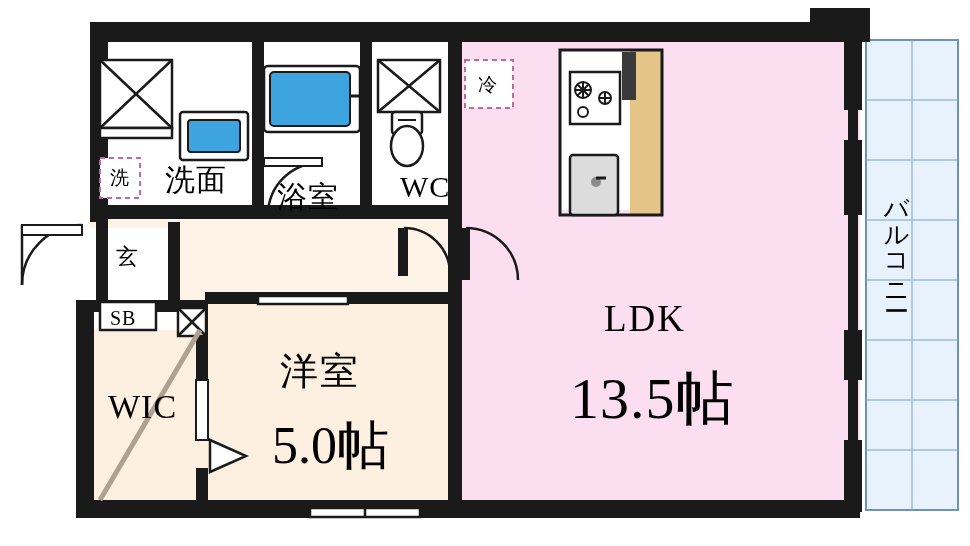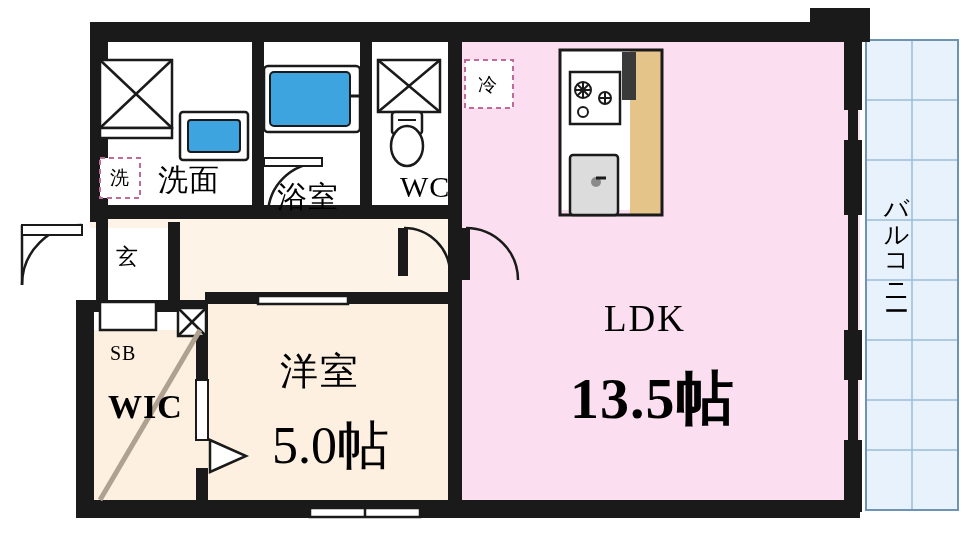--- a/index.html
+++ b/index.html
@@ -39,21 +39,20 @@
   .room-name {
     font-size: 38px;
     letter-spacing: 2px;
   }
   .room-size {
     font-size: 52px;
   }
   .wic-lbl {
     font-size: 34px;
     letter-spacing: 1px;
-    font-weight: bold;
   }
   .small-room {
     font-size: 30px;
     letter-spacing: 1px;
   }
   .wc-lbl {
     font-size: 30px;
     letter-spacing: 1px;
   }
   .tiny-lbl {
@@ -265,34 +264,34 @@
   <g>
     <rect x="100" y="302" width="56" height="28" fill="#ffffff" stroke="#1a1a1a" stroke-width="2.5"></rect>
   </g>
 
   <g>
     <rect x="560" y="503" width="0" height="0" fill="#ffffff"></rect>
   </g>
 </svg>
 
 <div class="lbl ldk-name" style="left:604px; top:300px;">LDK</div>
-<div class="lbl ldk-size" style="left:570px; top:370px;font-weight:bold;">13.5帖</div>
+<div class="lbl ldk-size" style="left:570px; top:370px;">13.5帖</div>
 
 <div class="lbl room-name" style="left:280px; top:352px;">洋室</div>
 <div class="lbl room-size" style="left:272px; top:420px;">5.0帖</div>
 
 <div class="lbl wic-lbl" style="left:108px; top:390px;">WIC</div>
 
-<div class="lbl small-room" style="left:158px; top:165px;text-align:center;">洗面</div>
+<div class="lbl small-room" style="left:165px; top:165px;text-align:center;">洗面</div>
 
 <div class="lbl small-room" style="left:277px; top:182px;">浴室</div>
 
 <div class="lbl wc-lbl" style="left:400px; top:172px;">WC</div>
 
 <div class="lbl genkan-lbl" style="left:116px; top:246px;">玄</div>
 
 <div class="lbl balcony-lbl" style="left:884px; top:180px;">バルコニー</div>
 
 <div class="lbl tiny-lbl" style="left:110px; top:168px;">洗</div>
 
 <div class="lbl tiny-lbl" style="left:478px; top:75px;">冷</div>
 
-<div class="lbl sb-lbl" style="left:110px; top:308px;margin-top:35px;">SB</div>
+<div class="lbl sb-lbl" style="left:110px; top:308px;">SB</div>
 
 </body></html>

